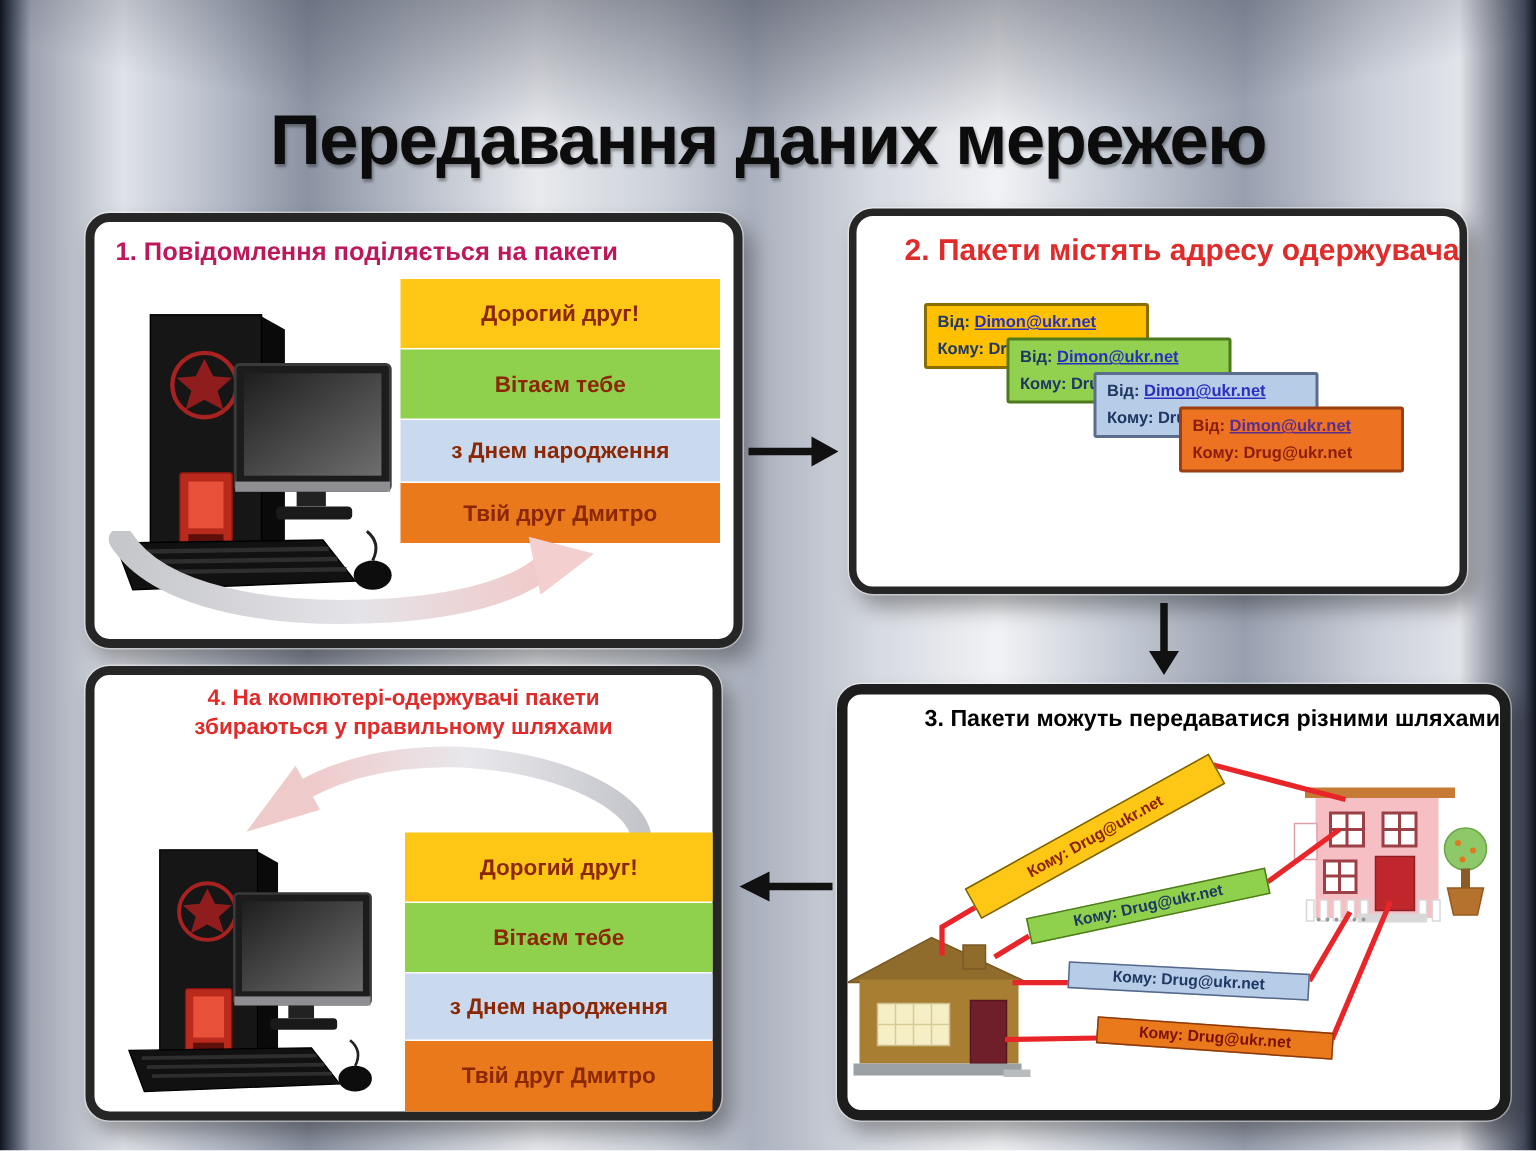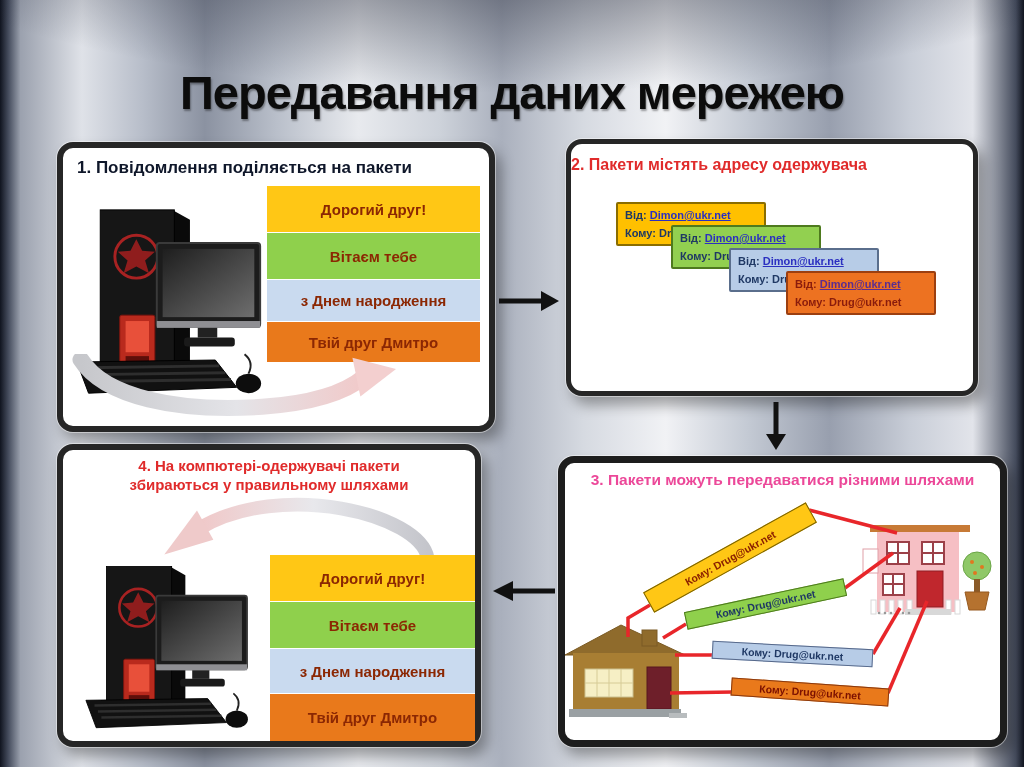--- a/index.html
+++ b/index.html
@@ -14,21 +14,21 @@
     font-size:47px; font-weight:700; letter-spacing:-1px; color:#0c0c0c;
     text-shadow:1px 2px 2px rgba(0,0,0,.35); z-index:3;margin-top:27px;}
   .panel{position:absolute; background:#fff; border:6px solid #262626; border-radius:16px;
     box-shadow:0 0 0 1px rgba(255,255,255,.45), 6px 9px 14px rgba(0,0,0,.35); z-index:2;}
   #panel1{left:57px; top:142px; width:426px; height:278px;}
   #panel2{left:566px; top:139px; width:402px; height:247px; border-width:5px;}
   #panel3{left:558px; top:456px; width:435px; height:277px; border-width:7px; border-color:#1d1d1d;}
   #panel4{left:57px; top:444px; width:412px; height:291px;text-decoration:underline;}
   .p-header{position:absolute; font-weight:700; line-height:1.25;}
   #panel1 .p-header{left:14px; top:9px; font-size:17px;}
-  #panel2 .p-header{left:0; top:11px; width:100%; text-align:left; font-size:16px;}
+  #panel2 .p-header{left:0; top:11px; width:100%; text-align:right; font-size:20px;}
   #panel3 .p-header{left:0; top:7px; width:100%; text-align:center; font-size:15.5px;}
   #panel4 .p-header{left:0; top:7px; width:100%; text-align:center; font-size:15px;}
   
   .stack{position:absolute; display:flex; flex-direction:column; gap:1px;}
   #panel1 .stack{left:204px; top:38px; width:213px;}
   #panel4 .stack{left:207px; top:105px; width:205px;}
   .pkt{display:flex; align-items:center; justify-content:center;
     font-weight:700; font-size:15px; text-align:center;}
   #panel1 .pkt:nth-child(1){height:46px;} #panel1 .pkt:nth-child(2){height:46px;}
   #panel1 .pkt:nth-child(3){height:41px;} #panel1 .pkt:nth-child(4){height:40px;}
@@ -104,21 +104,21 @@
       <path d="M182,178 q6,-12 -4,-20" fill="none" stroke="#222" stroke-width="2"></path>
     </symbol>
   </defs>
 </svg>
 
 <div class="stage">
 
   <div class="title">Передавання даних мережею</div>
 
   <div class="panel" id="panel1">
-    <div class="p-header" style="color: #0f172a;">1.  Повідомлення поділяється на пакети</div>
+    <div class="p-header" style="color: #be185d;">1.  Повідомлення поділяється на пакети</div>
     <svg class="pc-svg" viewBox="0 0 200 210">
         <use href="#pc"></use>
       </svg>
     <div class="stack">
       <div class="pkt" style="background-color: rgb(255, 199, 21);">
           <span style="color: rgb(139, 39, 3);">Дорогий друг!</span>
         </div>
       <div class="pkt" style="background-color: rgb(143, 208, 76);">
           <span style="color: rgb(139, 39, 3);">Вітаєм тебе</span>
         </div>
@@ -149,21 +149,21 @@
       <div><span>Від:</span> <a>Dimon@ukr.net</a></div>
       <div>Кому: Drug@ukr.net</div>
     </div>
     <div class="card c3" style="background-color: rgb(237, 114, 33);">
       <div><span>Від:</span> <a>Dimon@ukr.net</a></div>
       <div>Кому: Drug@ukr.net</div>
     </div>
   </div>
 
   <div class="panel" id="panel3">
-    <div class="p-header" style="color: #ec4899;">3. Пакети можуть передаватися різними шляхами</div>
+    <div class="p-header" style="color: #000000; text-align: right;">3. Пакети можуть передаватися різними шляхами</div>
     <svg class="scene" viewBox="0 0 435 277">
 
       <g>
         <polygon points="0,192 56,162 120,192" fill="#8F6B2C" stroke="#7a5a24"></polygon>
         <rect x="77" y="167" width="15" height="16" fill="#8F6B2C" stroke="#7a5a24"></rect>
         <rect x="8" y="190" width="106" height="56" fill="#A87E33"></rect>
         <rect x="20" y="206" width="48" height="28" fill="#F6EFC5" stroke="#cbbf8e"></rect>
         <line x1="32" y1="206" x2="32" y2="234" stroke="#d6cb96"></line>
           <line x1="44" y1="206" x2="44" y2="234" stroke="#d6cb96"></line>
           <line x1="56" y1="206" x2="56" y2="234" stroke="#d6cb96"></line>

